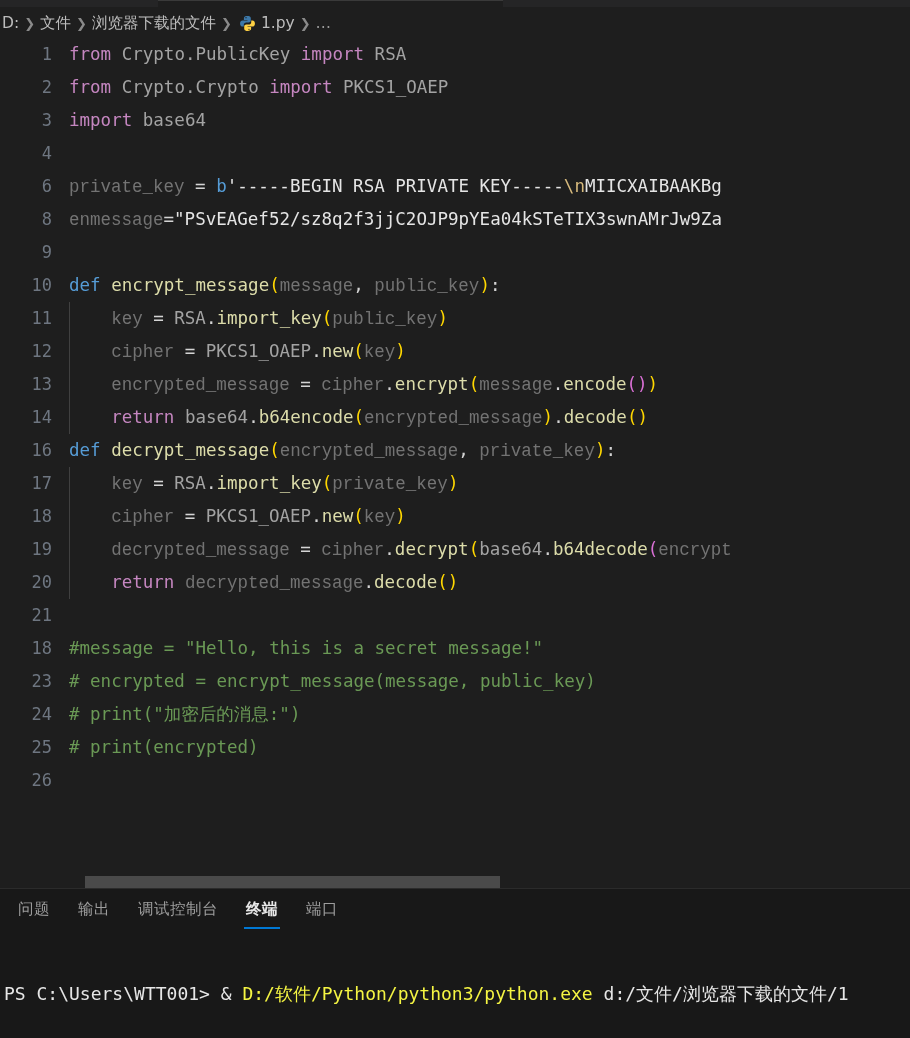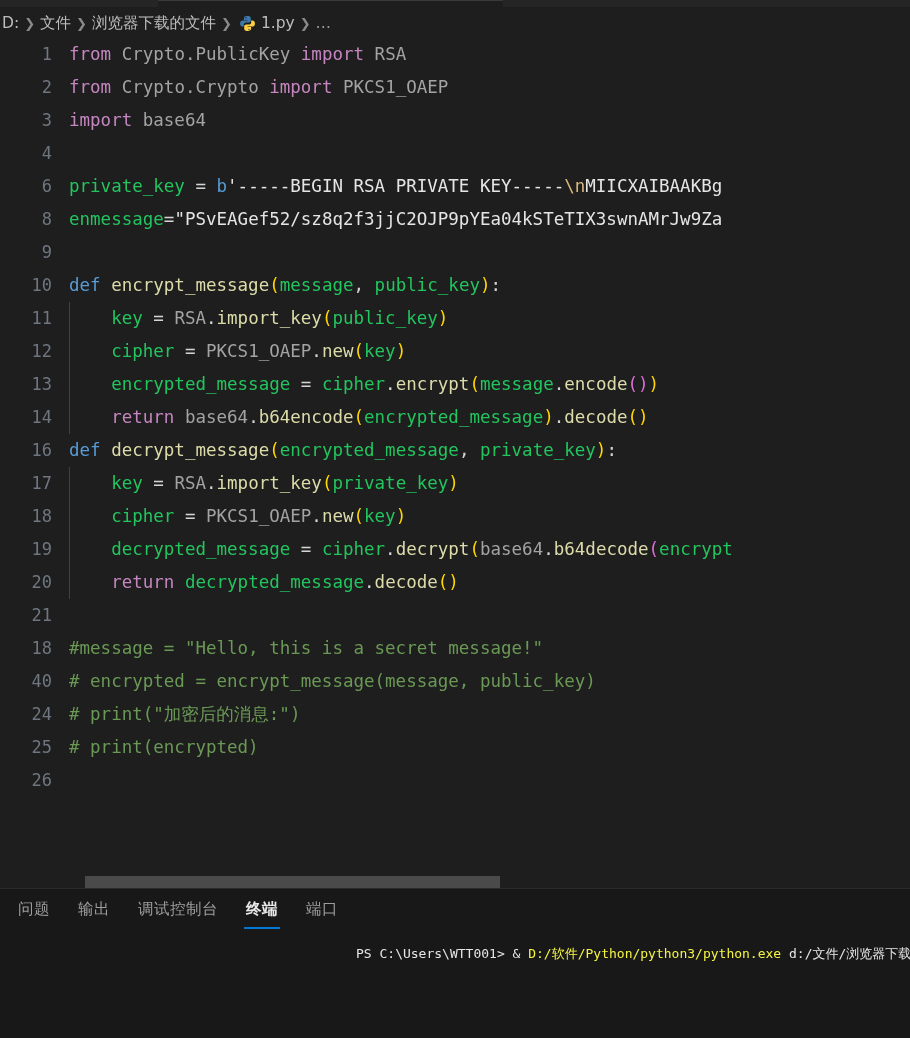--- a/index.html
+++ b/index.html
@@ -128,21 +128,21 @@
     left: 272px; top: 3px;
     width: 2px; height: 27px;
     background: #d6d6d6;
   }
 
   
   .t-kw      { color: #C586C0; }   
   .t-def     { color: #569CD6; }   
   .t-mod     { color: #a3a3a3; }   
   .t-plain   { color: #D4D4D4; }
-  .t-var     { color: #22c55e; }   
+  .t-var     { color: #737373; font-family: Liberation Mono, monospace; }   
   .t-fn      { color: #DCDCAA; }   
   .t-str     { color: #e5e5e5; }   
   .t-esc     { color: #D7BA7D; }   
   .t-cmt     { color: #6A9955; }   
   .b-yellow  { color: #FFD700; }
   .b-magenta { color: #DA70D6; }
 
   
   .hscroll {
     position: absolute;
@@ -157,21 +157,21 @@
     background: #4a4a4a;
   }
 
   
   .panel {
     flex: 0 0 auto;
     height: 150px;
     background: #181818;
     border-top: 1px solid #2b2b2b;
     display: flex;
-    flex-direction: row;
+    flex-direction: column;
   }
   .panel-tabs {
     height: 40px;
     display: flex;
     align-items: center;
     padding-left: 4px;
     flex: 0 0 auto;
   }
   .ptab {
     position: relative;
@@ -193,21 +193,21 @@
     position: absolute;
     left: 12px; right: 12px; bottom: 0;
     height: 2px;
     background: #0078d4;
   }
 
   .terminal {
     flex: 1 1 auto;
     padding: 4px 0 0 4px;
     font-family: "DejaVu Sans Mono", "Liberation Mono", monospace;
-    font-size: 13px;
+    font-size: 18px;
     line-height: 24.5px;
     color: #cccccc;
     white-space: pre;
     overflow: hidden;
   }
   .term-line { height: 24.5px; white-space: pre; }
   .tm-white  { color: #e6e6e6; }
   .tm-yellow { color: #f5f543; }
 }
 </style>
@@ -275,21 +275,21 @@
       <div class="row"><span class="ln">18</span><span class="gut-pad"></span><span class="code"><span class="iguide" style="left:0"></span><span class="t-plain">    </span><span class="t-var">cipher</span><span class="t-plain"> = </span><span class="t-mod">PKCS1_OAEP</span><span class="t-plain">.</span><span class="t-fn">new</span><span class="b-yellow">(</span><span class="t-var">key</span><span class="b-yellow">)</span></span></div>
 
       <div class="row"><span class="ln">19</span><span class="gut-pad"></span><span class="code"><span class="iguide" style="left:0"></span><span class="t-plain">    </span><span class="t-var">decrypted_message</span><span class="t-plain"> = </span><span class="t-var">cipher</span><span class="t-plain">.</span><span class="t-fn">decrypt</span><span class="b-yellow">(</span><span class="t-mod">base64</span><span class="t-plain">.</span><span class="t-fn">b64decode</span><span class="b-magenta">(</span><span class="t-var">encrypt</span></span></div>
 
       <div class="row"><span class="ln">20</span><span class="gut-pad"></span><span class="code"><span class="iguide" style="left:0"></span><span class="t-plain">    </span><span class="t-kw">return</span><span class="t-plain"> </span><span class="t-var">decrypted_message</span><span class="t-plain">.</span><span class="t-fn">decode</span><span class="b-yellow">()</span></span></div>
 
       <div class="row"><span class="ln">21</span><span class="gut-pad"></span><span class="code"></span></div>
 
       <div class="row"><span class="ln">18</span><span class="gut-pad"></span><span class="code t-cmt">#message = "Hello, this is a secret message!"</span></div>
 
-      <div class="row"><span class="ln">40</span><span class="gut-pad"></span><span class="code t-cmt"># encrypted = encrypt_message(message, public_key)</span></div>
+      <div class="row"><span class="ln">23</span><span class="gut-pad"></span><span class="code t-cmt"># encrypted = encrypt_message(message, public_key)</span></div>
 
       <div class="row"><span class="ln">24</span><span class="gut-pad"></span><span class="code t-cmt"># print("加密后的消息:")</span></div>
 
       <div class="row"><span class="ln">25</span><span class="gut-pad"></span><span class="code t-cmt"># print(encrypted)</span></div>
 
       <div class="row"><span class="ln">26</span><span class="gut-pad"></span><span class="code"></span></div>
 
     </div>
 
     <div class="hscroll">

